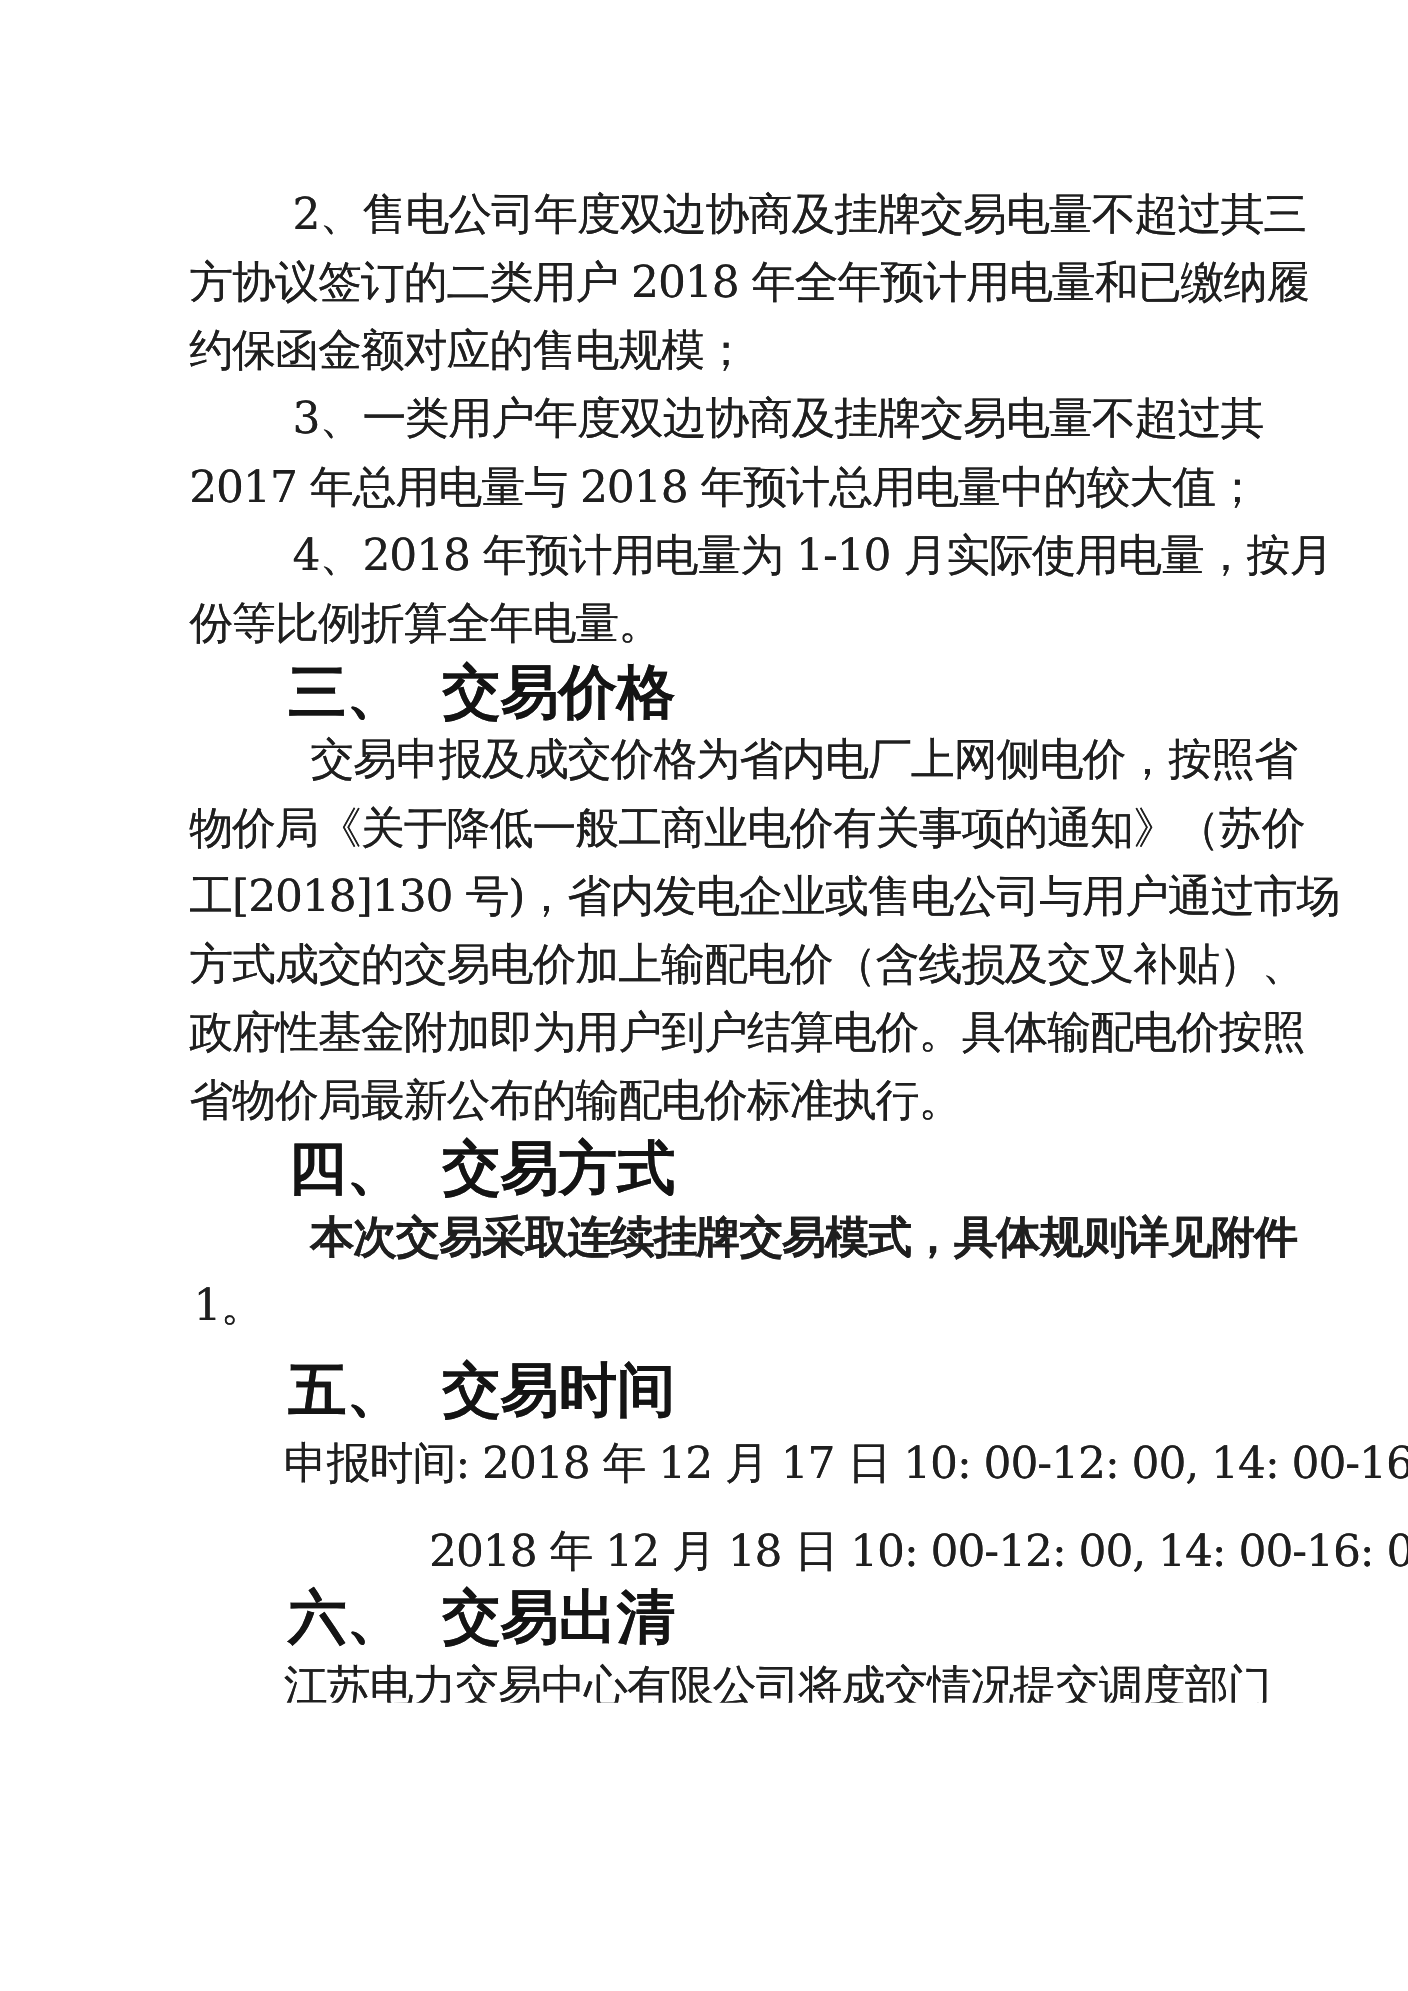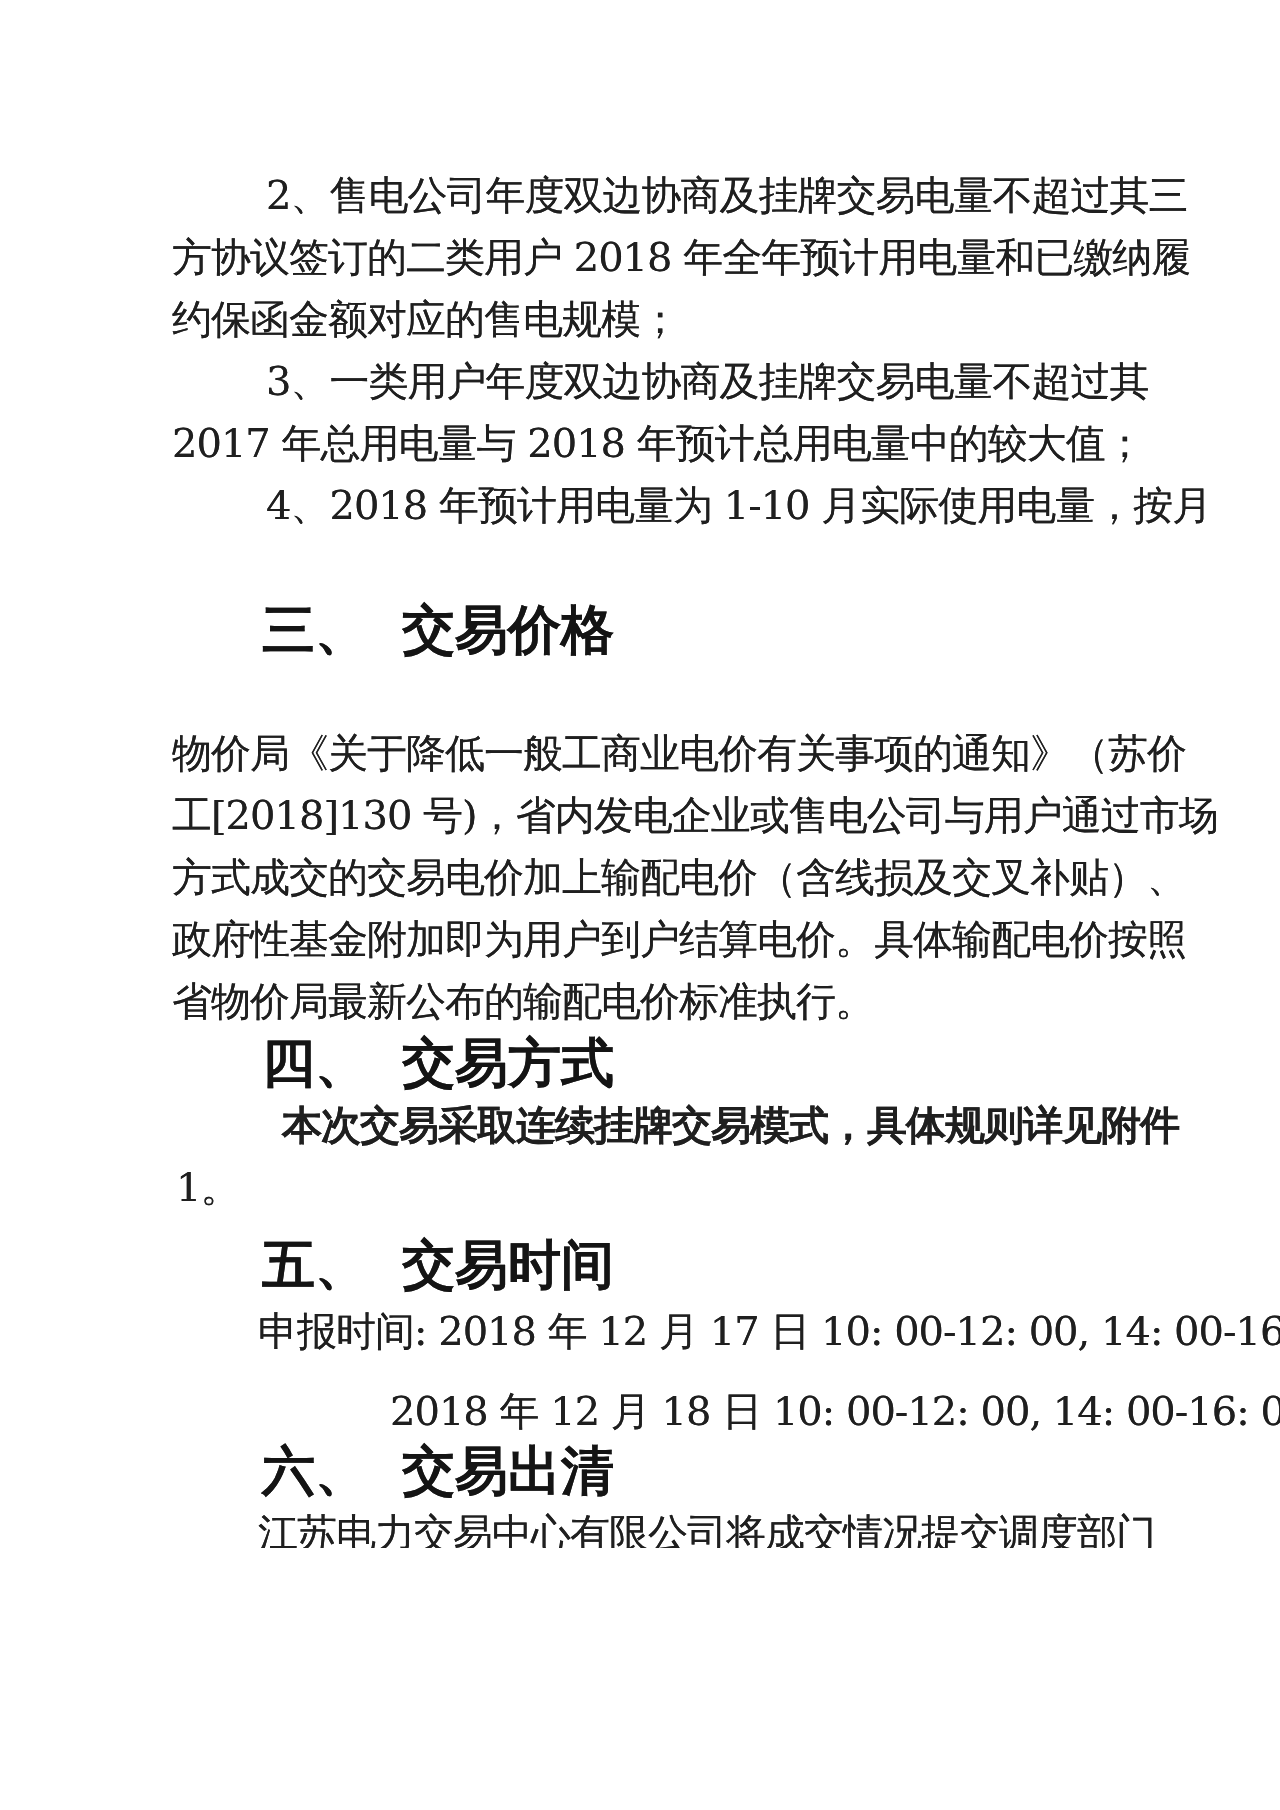--- a/index.html
+++ b/index.html
@@ -38,29 +38,31 @@
     margin-left: 34px;
   }
 </style>
 </head>
 <body>
 
 <div class="page">
 
   <div class="line" style="top:167px; left:266px;">2、售电公司年度双边协商及挂牌交易电量不超过其三</div>
   <div class="line" style="top:229px; left:172px;">方协议签订的二类用户 2018 年全年预计用电量和已缴纳履</div>
-  <div class="line" style="top:291px; left:172px;">约保函金额对应的售电规模；</div>
+  <div class="line" style="top:291px; left:172px;font-family:Liberation Serif, serif;">约保函金额对应的售电规模；</div>
   <div class="line" style="top:353px; left:266px;">3、一类用户年度双边协商及挂牌交易电量不超过其</div>
   <div class="line" style="top:415px; left:172px;">2017 年总用电量与 2018 年预计总用电量中的较大值；</div>
   <div class="line" style="top:477px; left:266px;">4、2018 年预计用电量为 1-10 月实际使用电量，按月</div>
+  <div class="line" style="top:539px; left:172px;">份等比例折算全年电量。</div>
 
   <div class="line heading" style="top:599px; left:262px;">
     <span class="h-num">三、</span><span class="h-title">交易价格</span>
   </div>
 
+  <div class="line" style="top:663px; left:282px;">交易申报及成交价格为省内电厂上网侧电价，按照省</div>
   <div class="line" style="top:725px; left:172px;">物价局《关于降低一般工商业电价有关事项的通知》（苏价</div>
   <div class="line" style="top:787px; left:172px;">工[2018]130 号)，省内发电企业或售电公司与用户通过市场</div>
   <div class="line" style="top:849px; left:172px;">方式成交的交易电价加上输配电价（含线损及交叉补贴）、</div>
   <div class="line" style="top:911px; left:172px;">政府性基金附加即为用户到户结算电价。具体输配电价按照</div>
   <div class="line" style="top:973px; left:172px;">省物价局最新公布的输配电价标准执行。</div>
 
   <div class="line heading" style="top:1032px; left:262px;">
     <span class="h-num">四、</span><span class="h-title">交易方式</span>
   </div>
 

